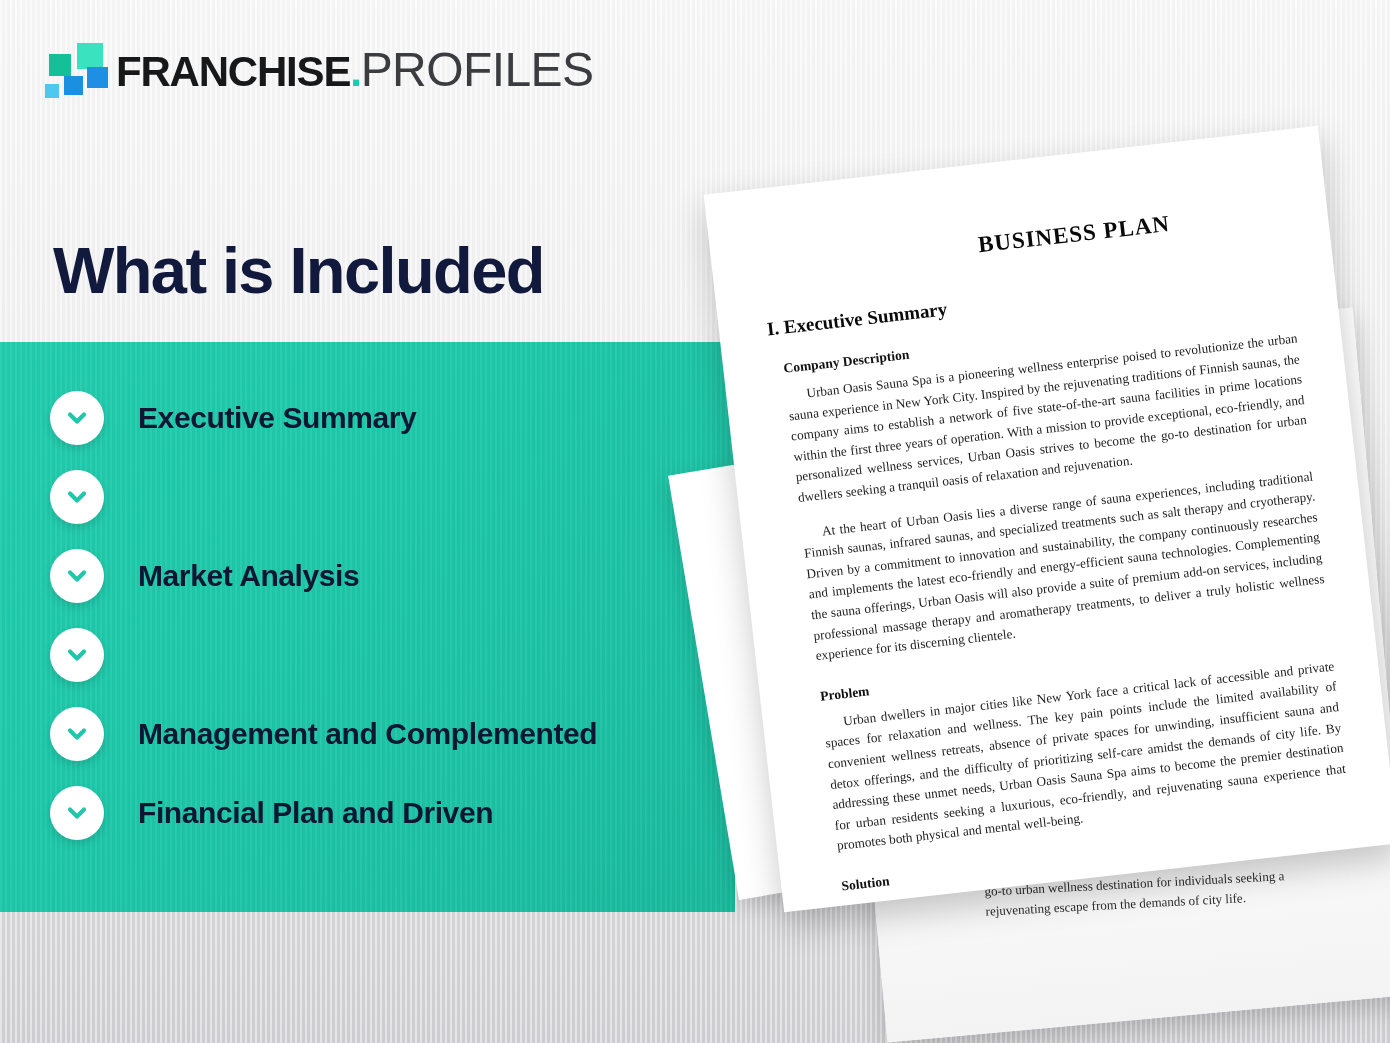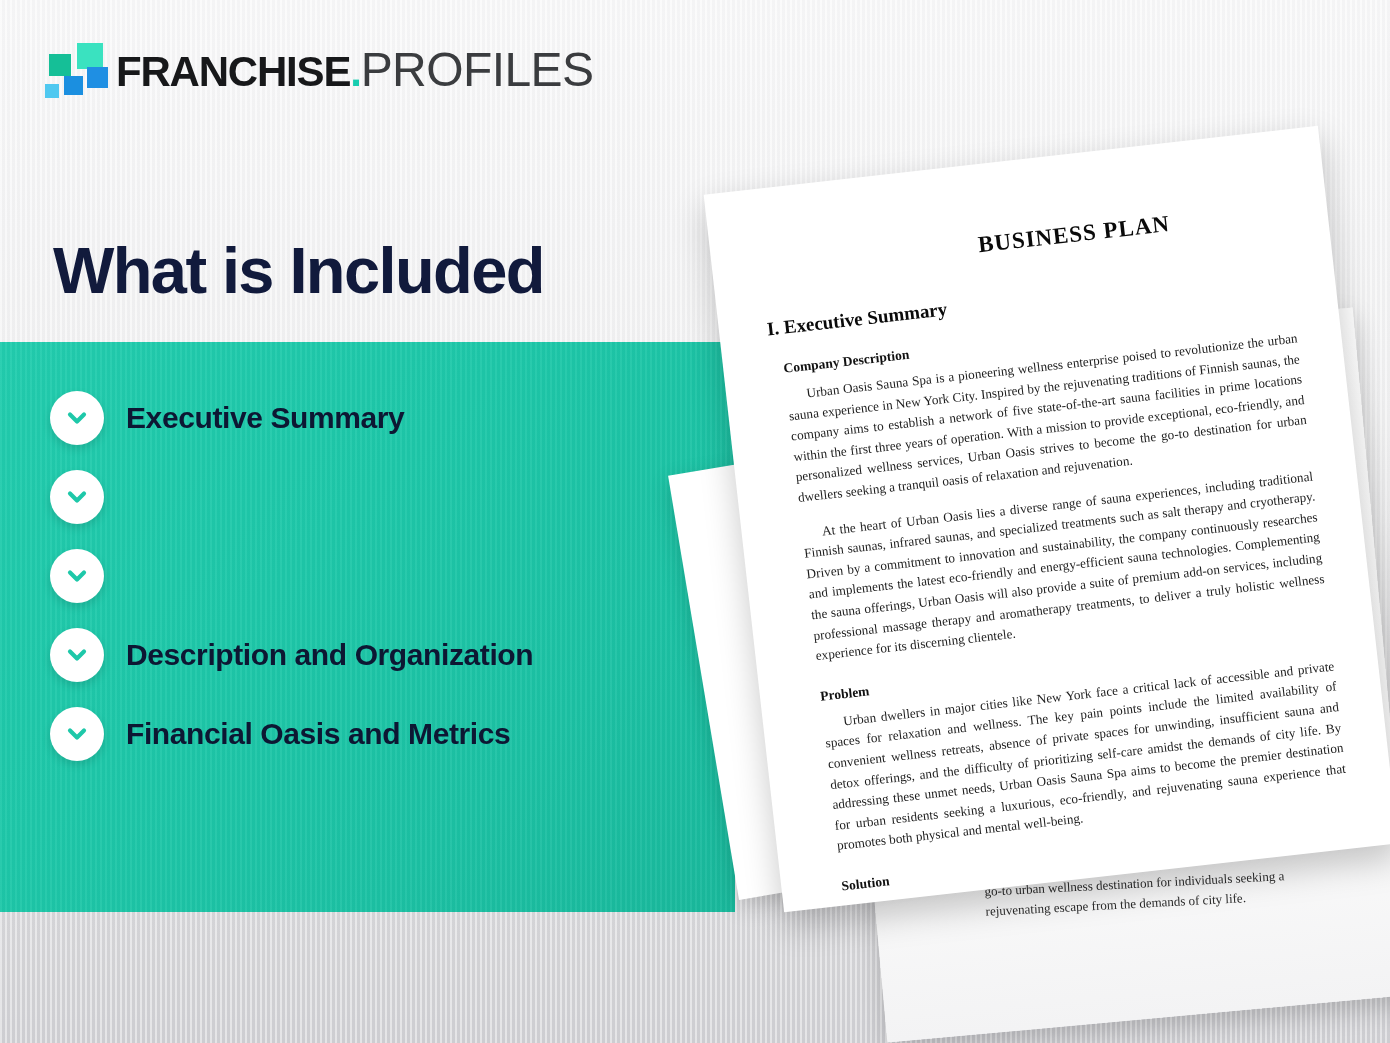--- a/index.html
+++ b/index.html
@@ -83,21 +83,21 @@
   }
   .bullet{
     width:54px; height:54px; border-radius:50%;
     background:#ffffff;
     box-shadow:0 4px 9px rgba(0,0,0,0.13);
     display:flex; align-items:center; justify-content:center;
     flex:0 0 auto;
   }
   .bullet svg{ display:block; }
   .item-label{
-    margin-left:22px;
+    margin-left:34px;
     font-size:30px; font-weight:700; letter-spacing:-0.4px;
     color:#0d1733; white-space:nowrap;
   }
 
   
   .docs{ position:absolute; inset:0; z-index:4; pointer-events:none; }
   .docs *{ pointer-events:auto; }
 
   .page{
     position:absolute;
@@ -209,45 +209,53 @@
   </div>
 
   <div class="list-item">
     <span class="bullet">
       <svg width="30" height="30" viewBox="0 0 30 30">
         <path d="M8 11.5 L15 18.5 L22 11.5" fill="none" stroke="#1ec8a9" stroke-width="4.2" stroke-linecap="round" stroke-linejoin="round"></path>
       </svg>
     </span>
   </div>
 
-
-  <div class="list-item">
-    <span class="bullet">
-      <svg width="30" height="30" viewBox="0 0 30 30">
-        <path d="M8 11.5 L15 18.5 L22 11.5" fill="none" stroke="#1ec8a9" stroke-width="4.2" stroke-linecap="round" stroke-linejoin="round"></path>
-      </svg>
-    </span>
-  </div>
-
-  <div class="list-item">
-    <span class="bullet">
-      <svg width="30" height="30" viewBox="0 0 30 30">
-        <path d="M8 11.5 L15 18.5 L22 11.5" fill="none" stroke="#1ec8a9" stroke-width="4.2" stroke-linecap="round" stroke-linejoin="round"></path>
-      </svg>
-    </span>
-    <span class="item-label">Description and Organization</span>
-  </div>
-
-  <div class="list-item">
-    <span class="bullet">
-      <svg width="30" height="30" viewBox="0 0 30 30">
-        <path d="M8 11.5 L15 18.5 L22 11.5" fill="none" stroke="#1ec8a9" stroke-width="4.2" stroke-linecap="round" stroke-linejoin="round"></path>
-      </svg>
-    </span>
-    <span class="item-label">Financial Oasis and Metrics</span>
+  <div class="list-item">
+    <span class="bullet">
+      <svg width="30" height="30" viewBox="0 0 30 30">
+        <path d="M8 11.5 L15 18.5 L22 11.5" fill="none" stroke="#1ec8a9" stroke-width="4.2" stroke-linecap="round" stroke-linejoin="round"></path>
+      </svg>
+    </span>
+    <span class="item-label">Market Analysis</span>
+  </div>
+
+  <div class="list-item">
+    <span class="bullet">
+      <svg width="30" height="30" viewBox="0 0 30 30">
+        <path d="M8 11.5 L15 18.5 L22 11.5" fill="none" stroke="#1ec8a9" stroke-width="4.2" stroke-linecap="round" stroke-linejoin="round"></path>
+      </svg>
+    </span>
+  </div>
+
+  <div class="list-item">
+    <span class="bullet">
+      <svg width="30" height="30" viewBox="0 0 30 30">
+        <path d="M8 11.5 L15 18.5 L22 11.5" fill="none" stroke="#1ec8a9" stroke-width="4.2" stroke-linecap="round" stroke-linejoin="round"></path>
+      </svg>
+    </span>
+    <span class="item-label">Management and Complemented</span>
+  </div>
+
+  <div class="list-item">
+    <span class="bullet">
+      <svg width="30" height="30" viewBox="0 0 30 30">
+        <path d="M8 11.5 L15 18.5 L22 11.5" fill="none" stroke="#1ec8a9" stroke-width="4.2" stroke-linecap="round" stroke-linejoin="round"></path>
+      </svg>
+    </span>
+    <span class="item-label">Financial Plan and Driven</span>
   </div>
 
 </div>
 
 <div class="docs">
 
   <div class="page page-back">
     <div class="pb-txt">go-to urban wellness destination for individuals seeking a rejuvenating escape from the demands of city life.</div>
   </div>
 

